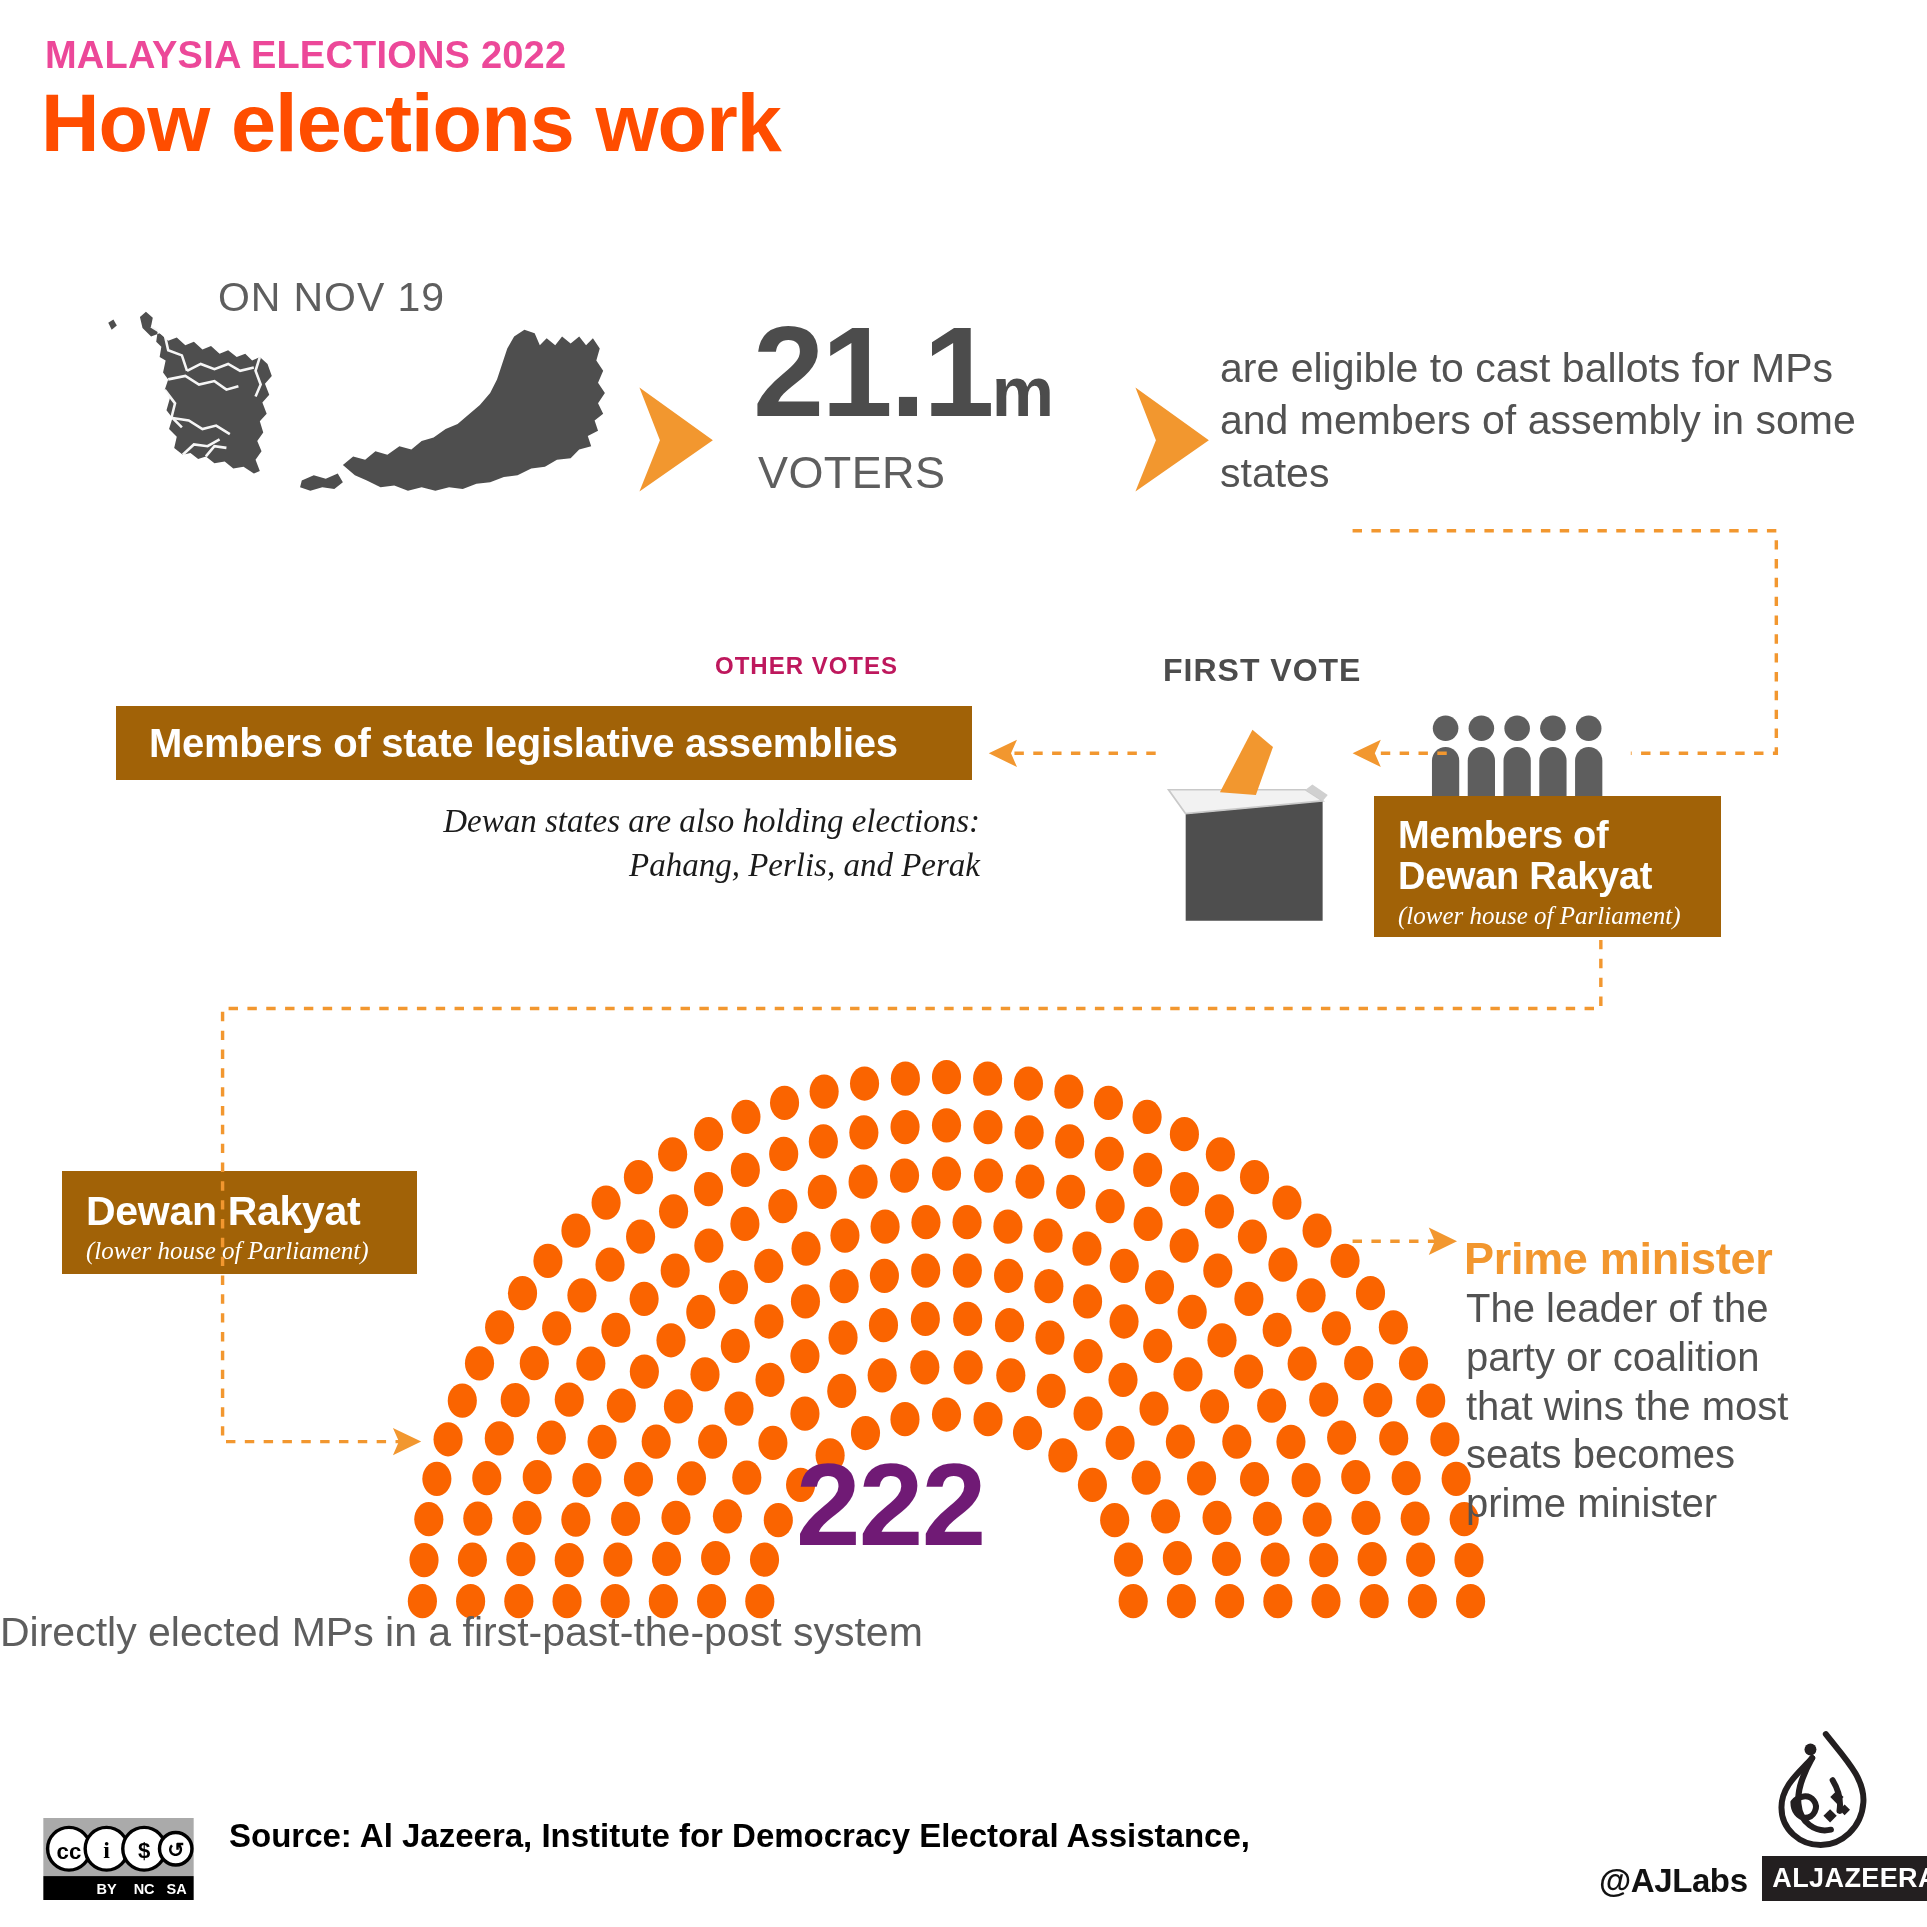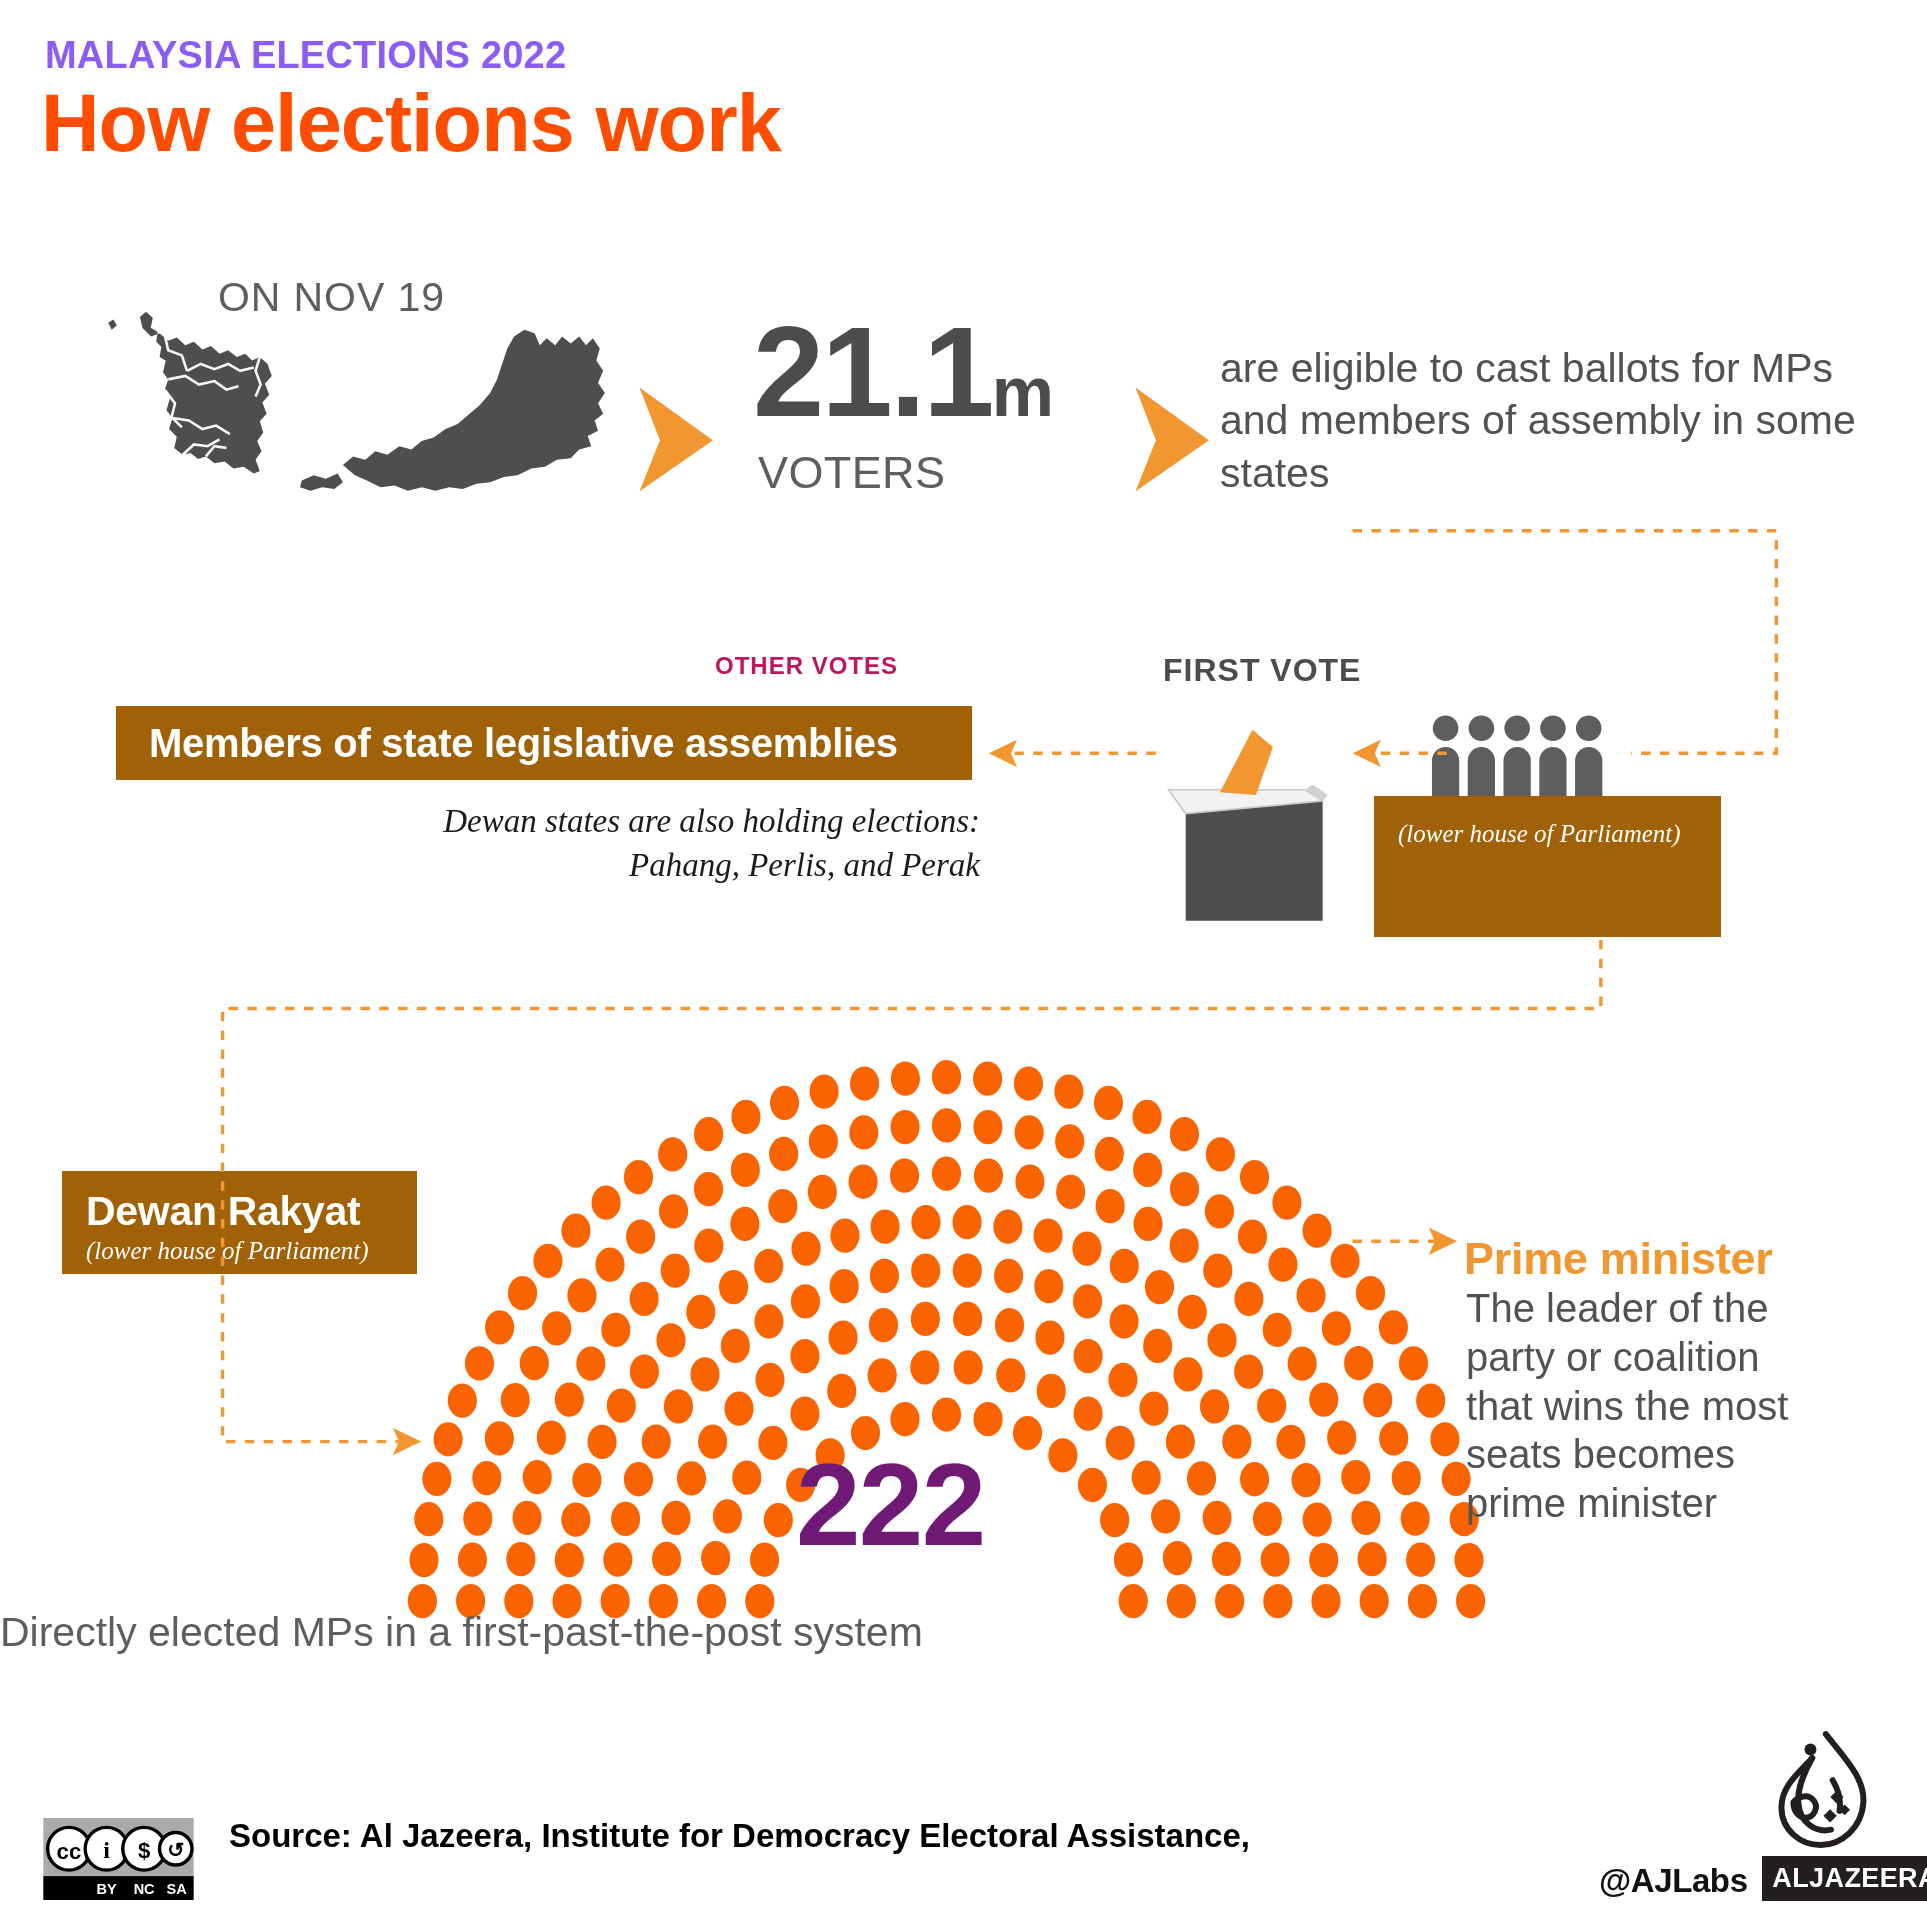--- a/index.html
+++ b/index.html
@@ -10,21 +10,21 @@
     position:relative;
     overflow:hidden;
     -webkit-font-smoothing:antialiased;
   }
   .abs{position:absolute;}
 
   
   #kicker{
     left:45px;top:34px;
     font-size:38px;font-weight:bold;letter-spacing:0.2px;
-    color:#8b5cf6;
+    color:#ec4899;
   }
   #headline{
     left:41px;top:77px;
     font-size:81px;font-weight:700;
     color:#ff4d00;letter-spacing:-0.9px;
   }
 
   
   #on-nov{
     left:218px;top:274px;
@@ -233,20 +233,21 @@
         <path d="M88,108 L88,56 a16,16 0 0 1 32,0 L120,108 Z"></path>
       <circle cx="146" cy="18" r="15"></circle>
         <path d="M130,108 L130,56 a16,16 0 0 1 32,0 L162,108 Z"></path>
       <circle cx="188" cy="18" r="15"></circle>
         <path d="M172,108 L172,56 a16,16 0 0 1 32,0 L204,108 Z"></path>
     </g>
   </svg>
 </div>
 
 <div class="abs dkbox" id="box-dewan">
+  <div class="t">Members of Dewan Rakyat</div>
   <div class="s">(lower house of Parliament)</div>
 </div>
 
 <div class="abs" id="parl">
   <svg id="arc-svg" width="1139" height="574" viewBox="0 0 1330 670">
       <ellipse cx="447.0" cy="640.0" rx="17" ry="20" fill="#FA6400"></ellipse>
       <ellipse cx="452.5" cy="591.5" rx="17" ry="20" fill="#FA6400"></ellipse>
       <ellipse cx="468.6" cy="545.4" rx="17" ry="20" fill="#FA6400"></ellipse>
       <ellipse cx="494.6" cy="504.1" rx="17" ry="20" fill="#FA6400"></ellipse>
       <ellipse cx="529.1" cy="469.6" rx="17" ry="20" fill="#FA6400"></ellipse>

